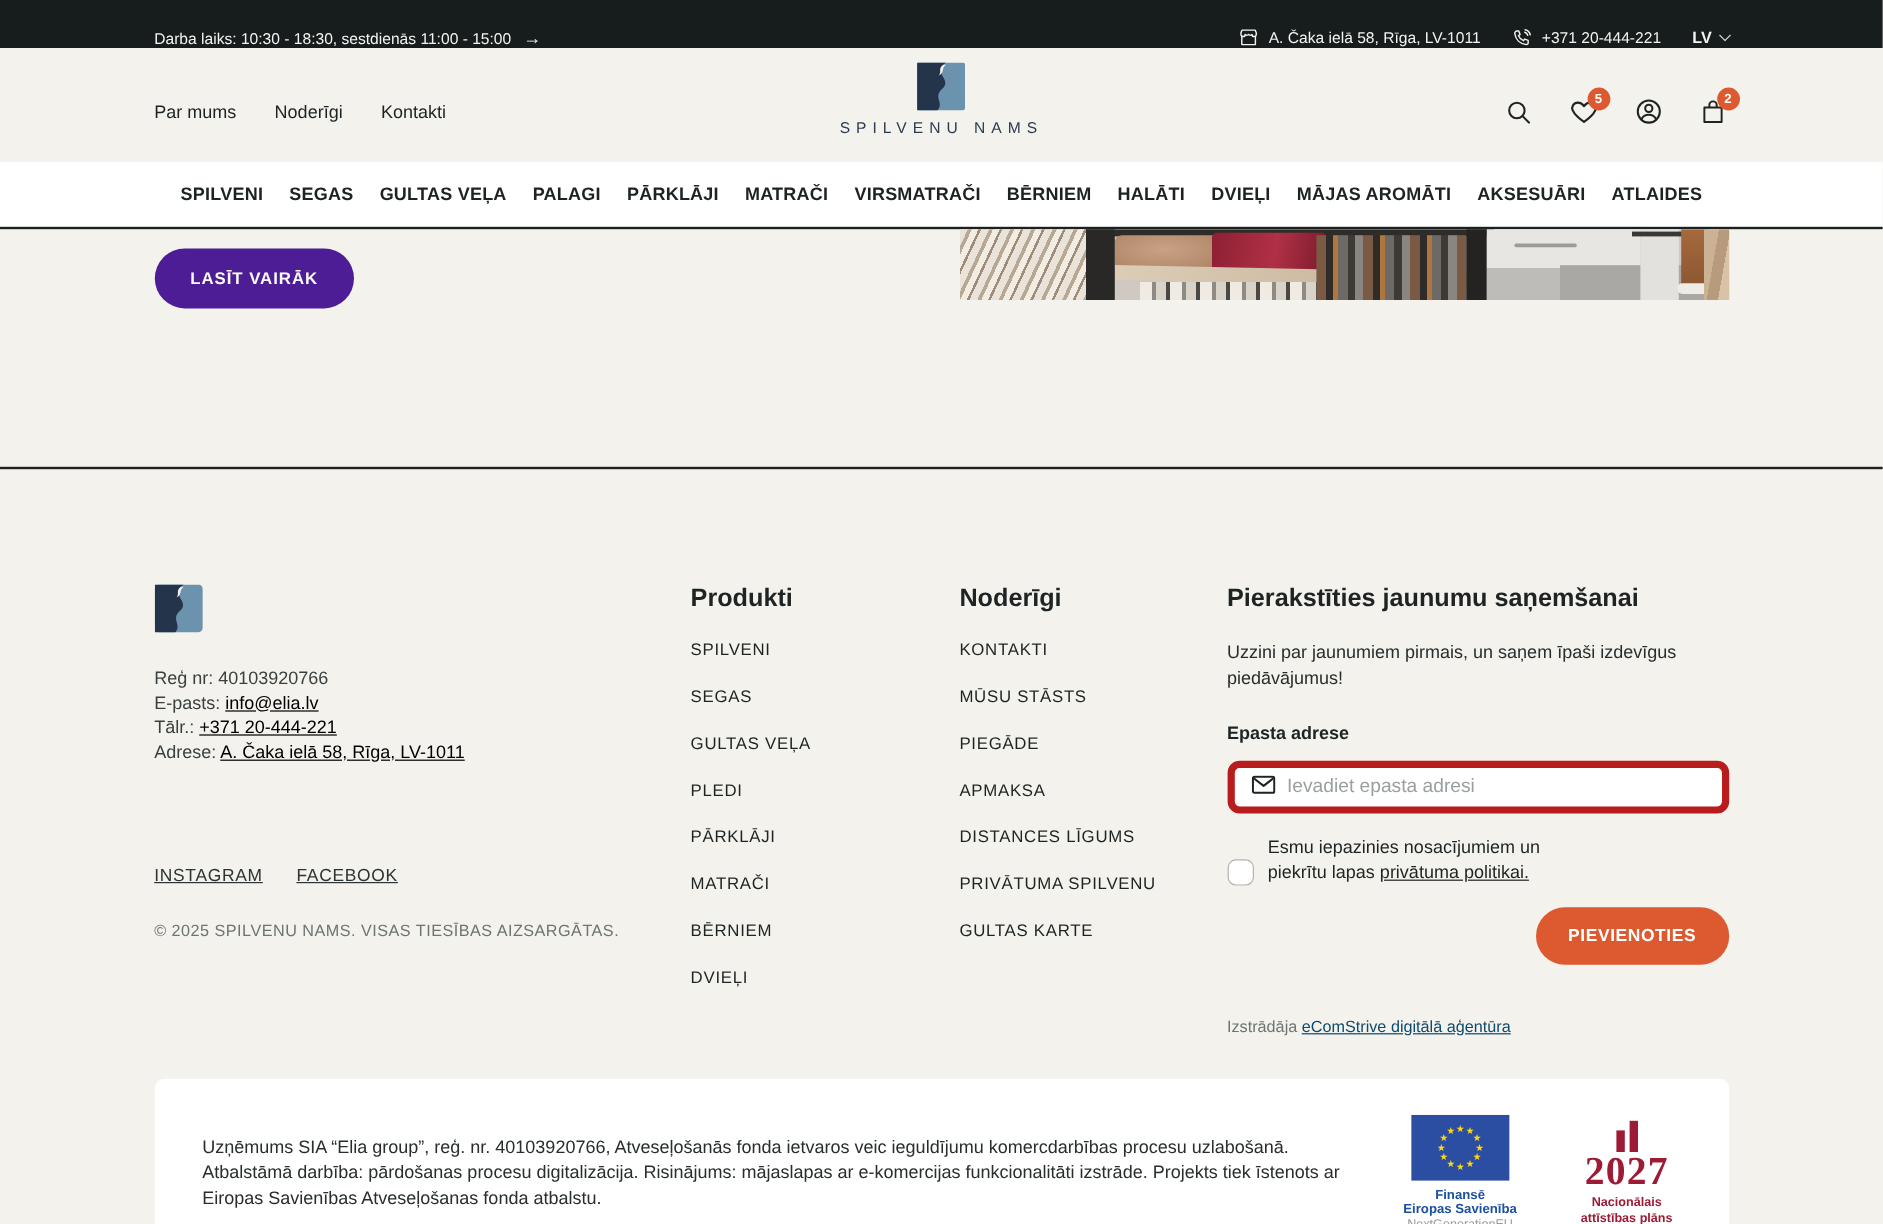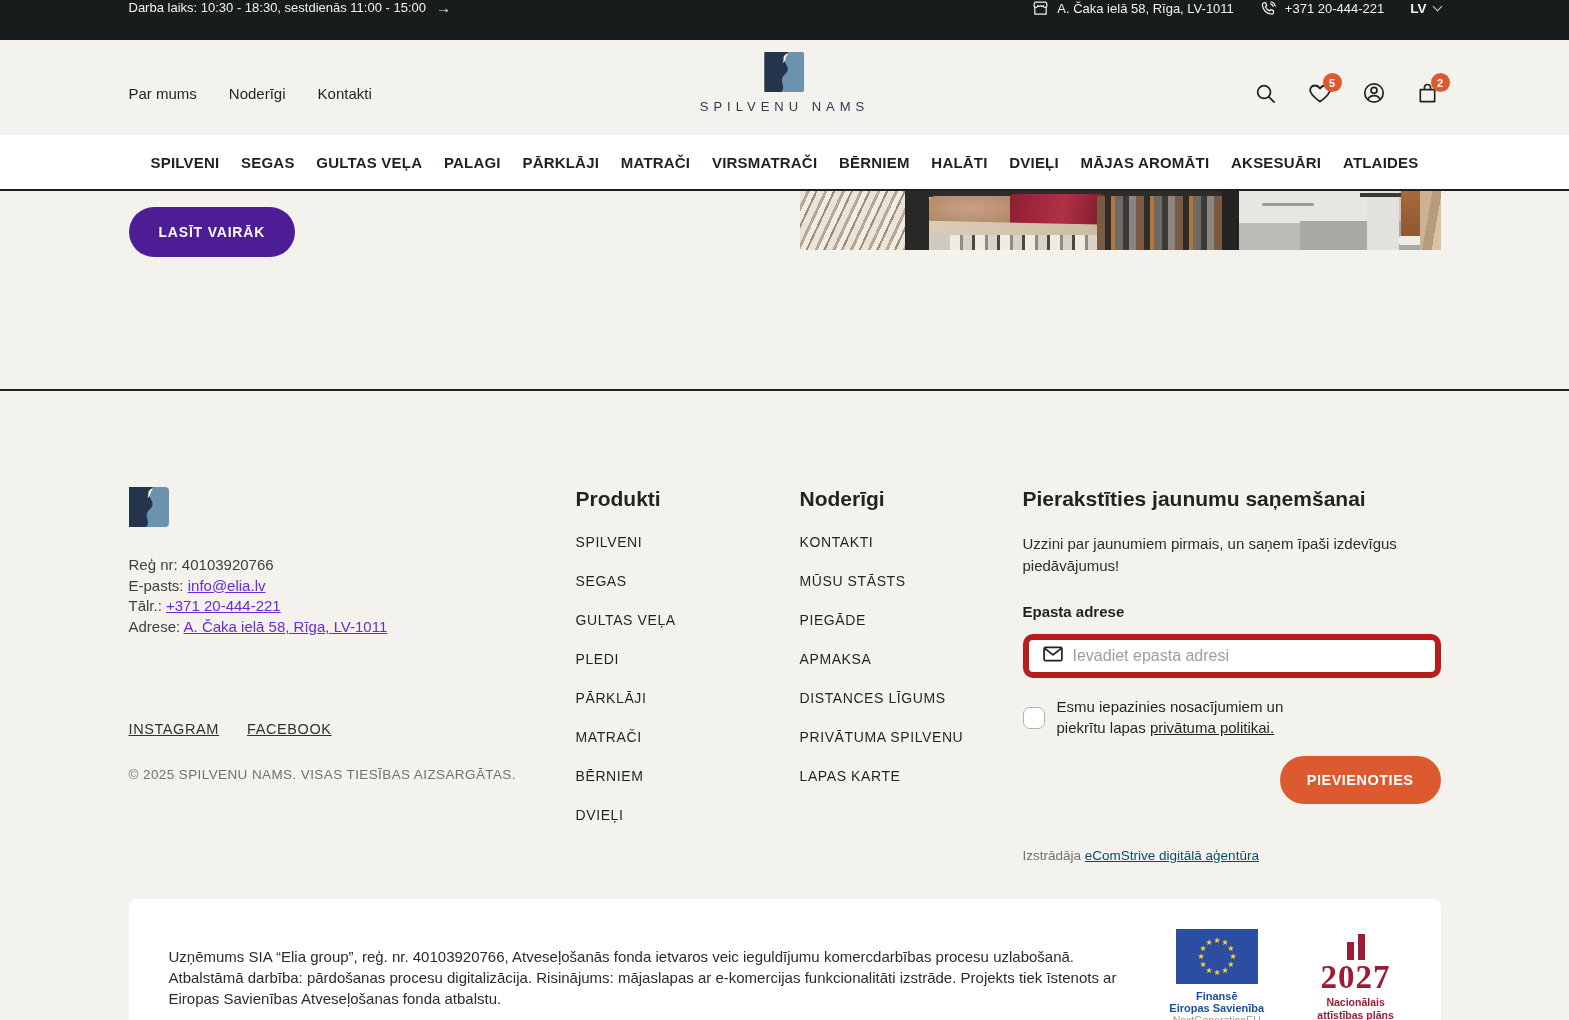--- a/index.html
+++ b/index.html
@@ -7,21 +7,21 @@
   body {
     font-family:"Liberation Sans", sans-serif;
     background:#f4f2ed;
     color:#1d2423;
   }
   a { color:inherit; text-decoration:none; cursor:pointer; }
   .container { width:1312px; margin:0 auto; position:relative; }
 
   
   .topbar { background:#161d1c; height:40px; color:#f3f3f0; font-size:13px; }
-  .topbar .container { height:40px; display:flex; align-items:flex-start; justify-content:space-between; }
+  .topbar .container { height:40px; display:flex; align-items:flex-end; justify-content:space-between; }
   .topbar-left { display:flex; align-items:center; gap:10px; cursor:pointer; }
   .topbar-right { display:flex; align-items:center; gap:26px; }
   .topbar-item { display:flex; align-items:center; gap:8px; cursor:pointer; }
   .topbar svg { display:block; }
   .arrow-glyph { font-size:15px; line-height:1; }
   .lang-wrap { display:flex; align-items:center; gap:7px; font-weight:600; font-size:13.5px; cursor:pointer; }
   .chevron { width:7px; height:7px; border-right:1.5px solid #cfd4d2; border-bottom:1.5px solid #cfd4d2; transform:rotate(45deg); margin-top:-4px; }
 
   
   .header { height:95px; background:#f4f2ed; }
@@ -70,35 +70,35 @@
   .ph-legs { left:601px; top:0; width:22px; height:48px; background:linear-gradient(180deg,#a5693d,#8d5731); }
   .ph-shoe { left:598px; top:45px; width:27px; height:9px; background:#efece6; border-radius:4px; }
   .ph-robes { left:620px; top:0; width:21px; height:100%; background:linear-gradient(100deg,#cbb295 0 40%,#b79b7c 40% 70%,#d8c3a6 70%); }
   .ph-rail { left:560px; top:2px; width:81px; height:4px; background:#3a3835; }
 
   
   .footer { border-top:2px solid #1c211f; padding-top:96px; }
   .footer-grid { display:grid; grid-template-columns:447px 224px 223px 418px; }
   .f-logo { width:40px; height:40px; }
   .company-info { margin-top:24px; font-size:15px; color:#39403f; line-height:20.5px; }
-  .company-info .u { text-decoration:underline; color:#6d28d9; }
+  .company-info .u { text-decoration:underline; color:#000000; }
   .social { margin-top:84px; display:flex; gap:28px; font-size:14.5px; letter-spacing:.6px; color:#2c3332; }
   .social a { text-decoration:underline; font-weight:500; }
   .copyright { margin-top:30px; font-size:13.5px; letter-spacing:.4px; color:#6d7471; }
   .col-title { font-size:21px; font-weight:600; color:#1d2423; margin-bottom:22px; }
   .col-links { list-style:none; }
   .col-links li { margin-bottom:21px; }
   .col-links a { font-size:14px; font-weight:500; letter-spacing:.6px; color:#21282  6; }
   .newsletter p.desc { margin-top:18px; font-size:15px; line-height:22px; color:#272e2d; }
   .email-label { margin-top:26px; font-size:15px; font-weight:600; color:#1d2423; }
   .email-box { margin-top:14px; height:44px; background:#fff; border:6px solid #b91c1c; border-radius:10px;
                display:flex; align-items:center; padding:0 14px; gap:10px; }
   .email-box input { border:none; outline:none; flex:1; font-family:inherit; font-size:16px; color:#1d2423; background:transparent; }
   .email-box input::placeholder { color:#9aa09e; }
-  .consent-row { margin-top:18px; display:flex; align-items:center; gap:12px; width:262px; float:left; }
+  .consent-row { margin-top:18px; display:flex; align-items:flex-end; gap:12px; width:262px; float:left; }
   .checkbox { width:22px; height:22px; min-width:22px; background:#fff; border:1.5px solid #b2b2b0; border-radius:7px; cursor:pointer; margin-top:2px; }
   .consent-text { font-size:15px; line-height:21px; color:#1d2423; }
   .consent-text a { text-decoration:underline; }
   .subscribe-btn { float:right; margin-top:18px; background:#dd5a31; color:#fff; border:none; cursor:pointer;
                    font-family:inherit; font-size:14.5px; font-weight:700; letter-spacing:.5px;
                    padding:16px 27px; border-radius:999px; }
   .credit { clear:both; padding-top:44px; font-size:13.5px; color:#6d7471; }
   .credit a { text-decoration:underline; color:#0c4a6e; }
 
   
@@ -297,21 +297,21 @@
 
       <div>
         <div class="col-title">Noderīgi</div>
         <ul class="col-links">
           <li><a>KONTAKTI</a></li>
           <li><a>MŪSU STĀSTS</a></li>
           <li><a>PIEGĀDE</a></li>
           <li><a>APMAKSA</a></li>
           <li><a>DISTANCES LĪGUMS</a></li>
           <li><a>PRIVĀTUMA SPILVENU</a></li>
-          <li><a>LAPAS KARTE</a></li>
+          <li><a>GULTAS KARTE</a></li>
         </ul>
       </div>
 
       <div class="newsletter">
         <div class="col-title">Pierakstīties jaunumu saņemšanai</div>
         <p class="desc">Uzzini par jaunumiem pirmais, un saņem īpaši izdevīgus piedāvājumus!</p>
         <div class="email-label">Epasta adrese</div>
         <div class="email-box">
           <span>
             <svg width="20" height="16" viewBox="0 0 22 17" fill="none" stroke="#1d2423" stroke-width="1.9" stroke-linejoin="round">

